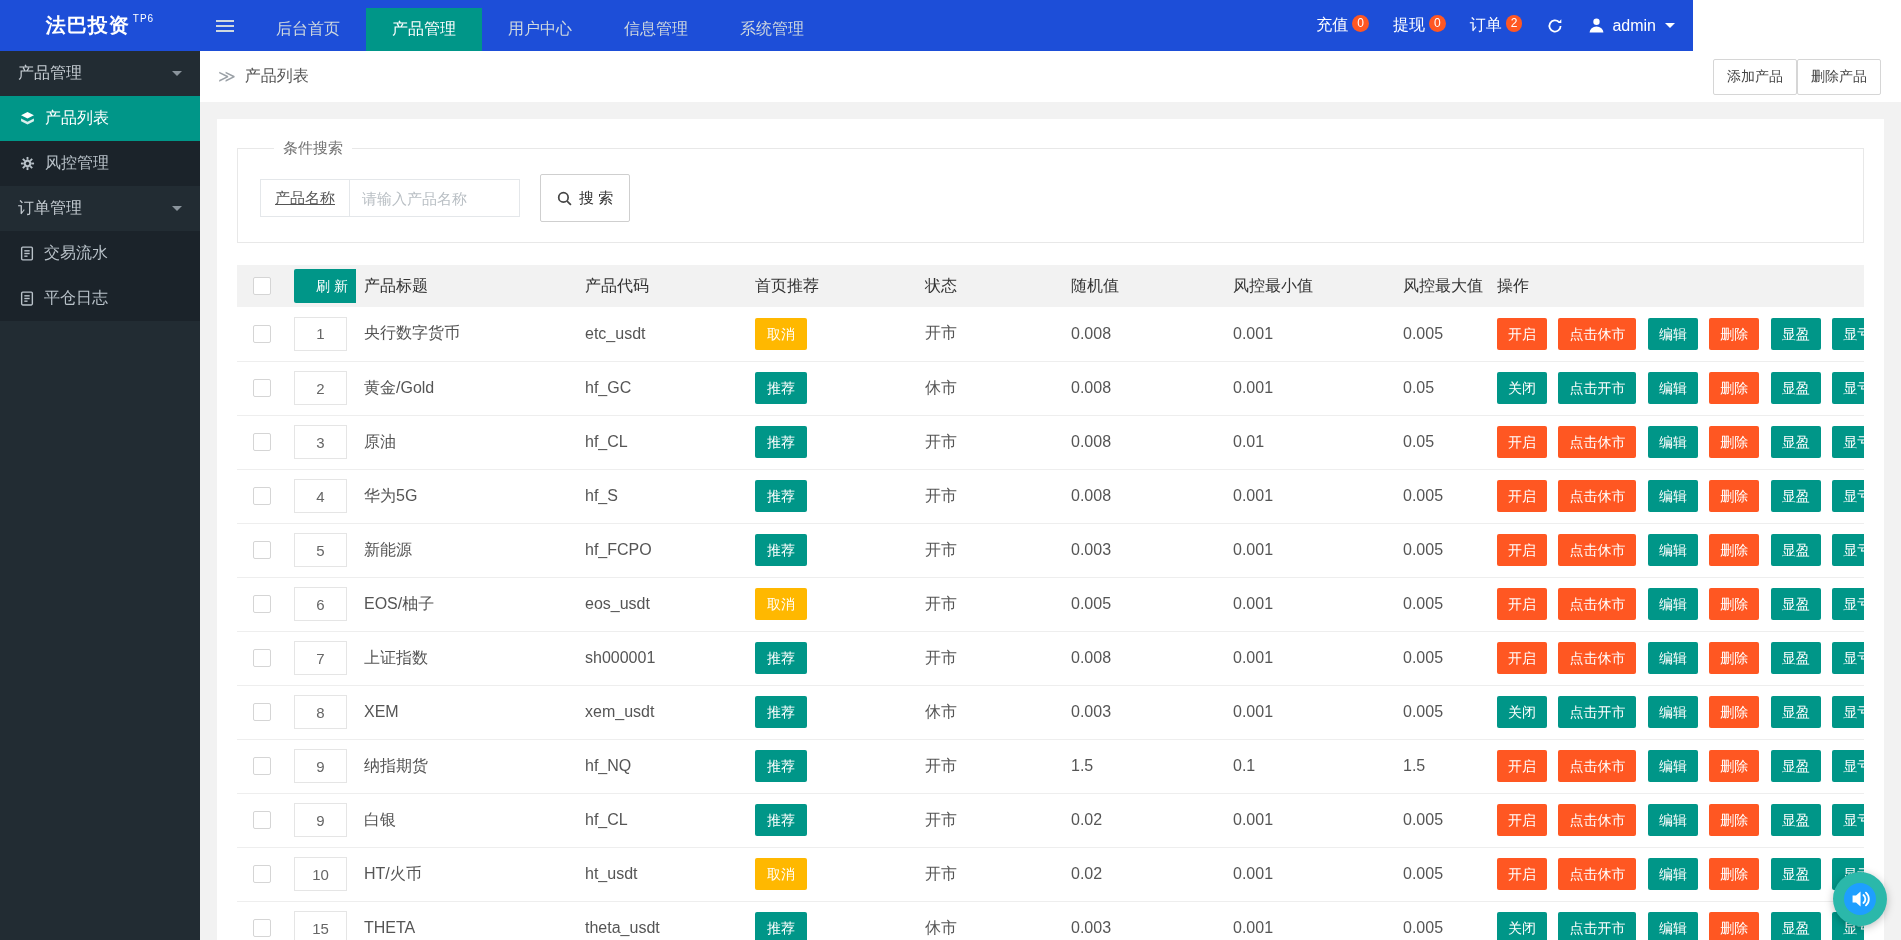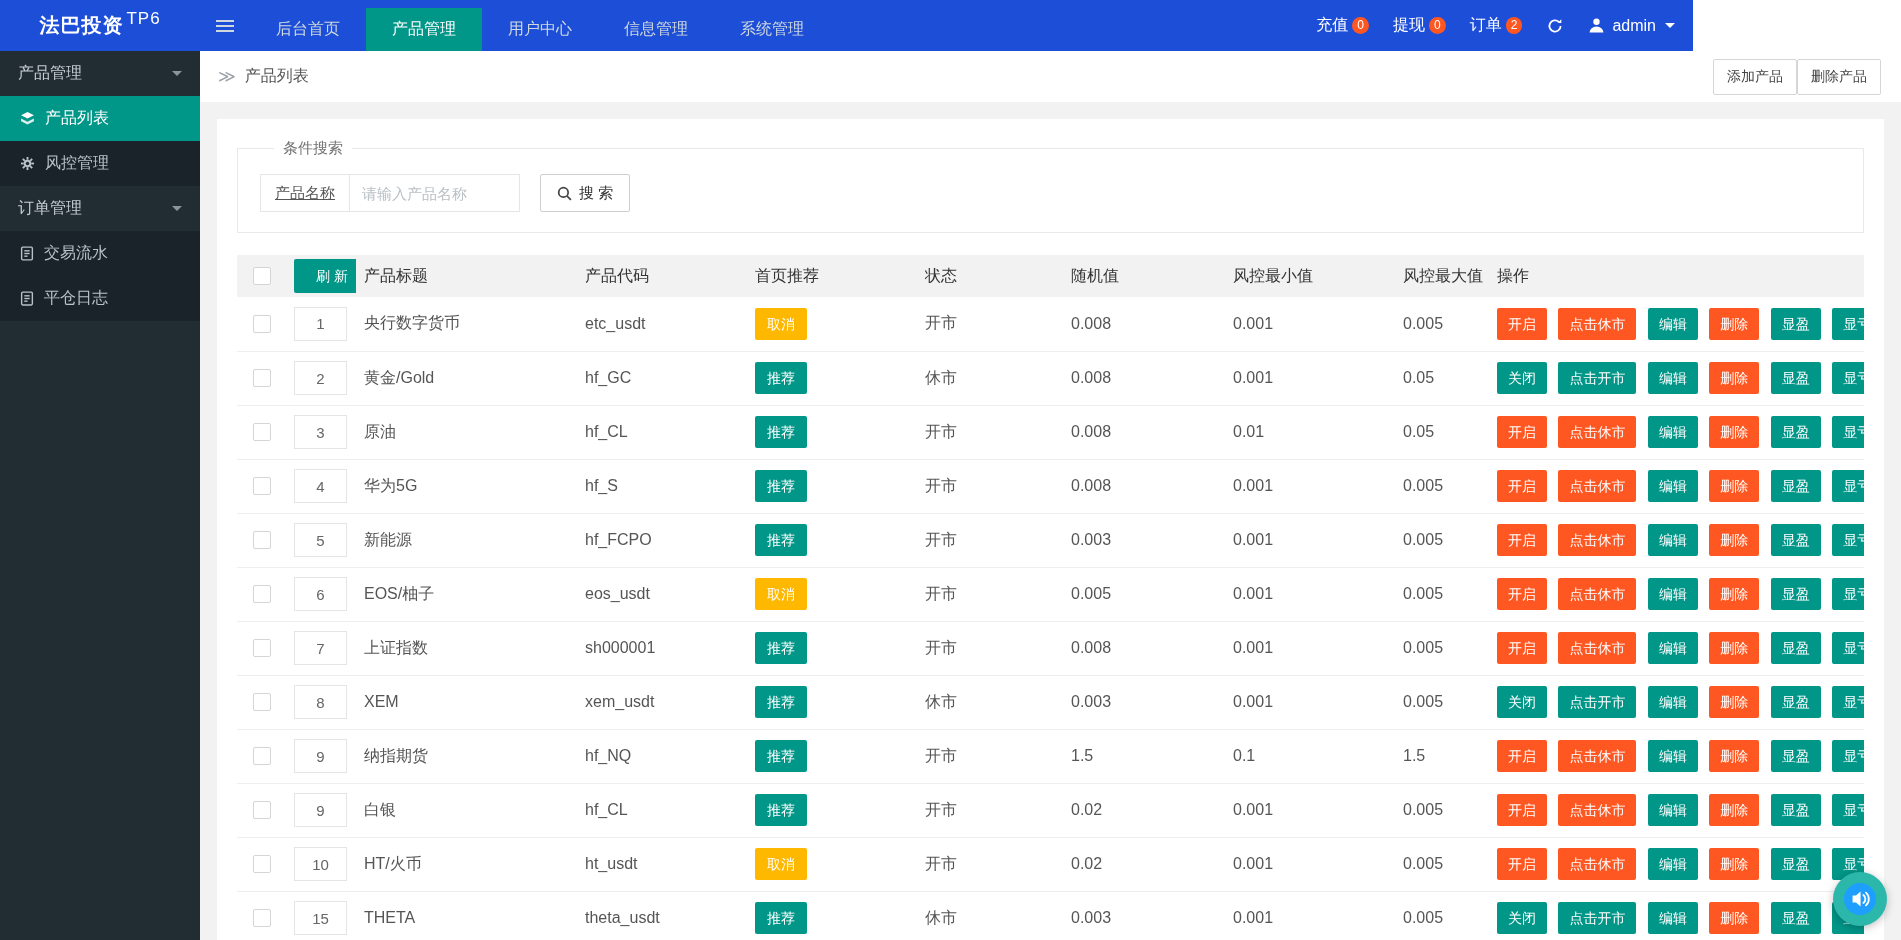--- a/index.html
+++ b/index.html
@@ -15,29 +15,29 @@
 
   
   .topbar {
     position: absolute; left:0; top:0; width:1693px; height:51px;
     background:#1d4ed8; display:flex; align-items:stretch; z-index:10;
   }
   .logo {
     width:200px; min-width:200px; display:flex; align-items:center; justify-content:center;
     color:#fff; font-size:20px; font-weight:bold; letter-spacing:1px;
   }
-  .logo .sup { font-size:17px; font-weight:normal; margin-left:3px; transform:translateY(-7px); }
+  .logo .sup { font-size:10px; font-weight:normal; margin-left:3px; transform:translateY(-7px); }
   .hamburger { width:50px; display:flex; flex-direction:column; align-items:center; justify-content:center; gap:3px; cursor:pointer; }
   .hamburger i { display:block; width:18px; height:2px; background:#cfd8de; }
   .top-menu { display:flex; align-items:stretch; }
   .top-menu-item { display:flex; align-items:center; padding:0 26px; font-size:16px; color:#cfd8de; cursor:pointer;margin-top:8px; }
   .top-menu-item.active { background:#009688; color:#fff; }
   .topbar-right { margin-left:auto; display:flex; align-items:center; gap:24px; padding-right:18px; }
   .shortcuts { display:flex; gap:24px; }
-  .top-right-item { display:flex; align-items:flex-end; color:#fff; font-size:16px; cursor:pointer; }
+  .top-right-item { display:flex; align-items:center; color:#fff; font-size:16px; cursor:pointer; }
   .badge {
     background:#FF5722; color:#fff; font-size:12px; line-height:17px; height:17px;
     min-width:10px; padding:0 5px; border-radius:9px; text-align:center;
     margin-left:4px; transform:translateY(-2px);
   }
   .refresh { display:flex; align-items:center; cursor:pointer; }
   .user { display:flex; align-items:center; gap:7px; color:#fff; font-size:16px; cursor:pointer; }
   .caret { width:0; height:0; border-left:5px solid transparent; border-right:5px solid transparent; border-top:5px solid #fff; margin-left:2px; }
 
   
@@ -63,21 +63,21 @@
   .frame { position:absolute; left:0; top:51px; right:0; bottom:0; background:#f2f2f2; padding:17px; overflow:hidden; }
   .card { background:#fff; padding:18px 20px; min-height:1200px; }
 
   fieldset.search-fieldset { border:1px solid #e8e8e8; padding:16px 22px 20px; margin-top:2px; }
   fieldset.search-fieldset legend { font-size:15px; color:#737373; padding:0 9px; margin-left:14px; }
   .search-row { display:flex; align-items:center; }
   .addon { border:1px solid #e4e7ea; height:38px; line-height:36px; padding:0 14px; font-size:15px; color:#555; background:#fff;text-decoration:underline; }
   .search-input { border:1px solid #e4e7ea; border-left:none; height:38px; width:170px; padding:0 12px; font-size:15px; color:#333; outline:none; font-family:inherit; }
   .search-input::placeholder { color:#b9bfc4; }
   .search-btn {
-    margin-left:20px; height:38px; background:#fff; border:1px solid #cfcfcf; border-radius:2px;
+    margin-left:20px; height:48px; background:#fff; border:1px solid #cfcfcf; border-radius:2px;
     padding:0 16px; font-size:15px; color:#333; display:flex; align-items:center; gap:7px;
     cursor:pointer; font-family:inherit;
   }
 
   table.grid { width:100%; border-collapse:collapse; margin-top:22px; table-layout:fixed; }
   .grid thead tr { background:#f2f2f2; height:42px; }
   .grid th { font-size:16px; color:#333; font-weight:normal; text-align:left; padding:0 8px; overflow:hidden; white-space:nowrap; }
   .grid tbody tr { height:54px; border-bottom:1px solid #eeeeee; }
   .grid td { font-size:16px; color:#555; padding:0 8px; overflow:hidden; white-space:nowrap; }
   .checkbox { display:inline-block; width:18px; height:18px; border:1px solid #d5d5d5; border-radius:2px; background:#fff; vertical-align:middle; margin-left:8px; cursor:pointer; }

